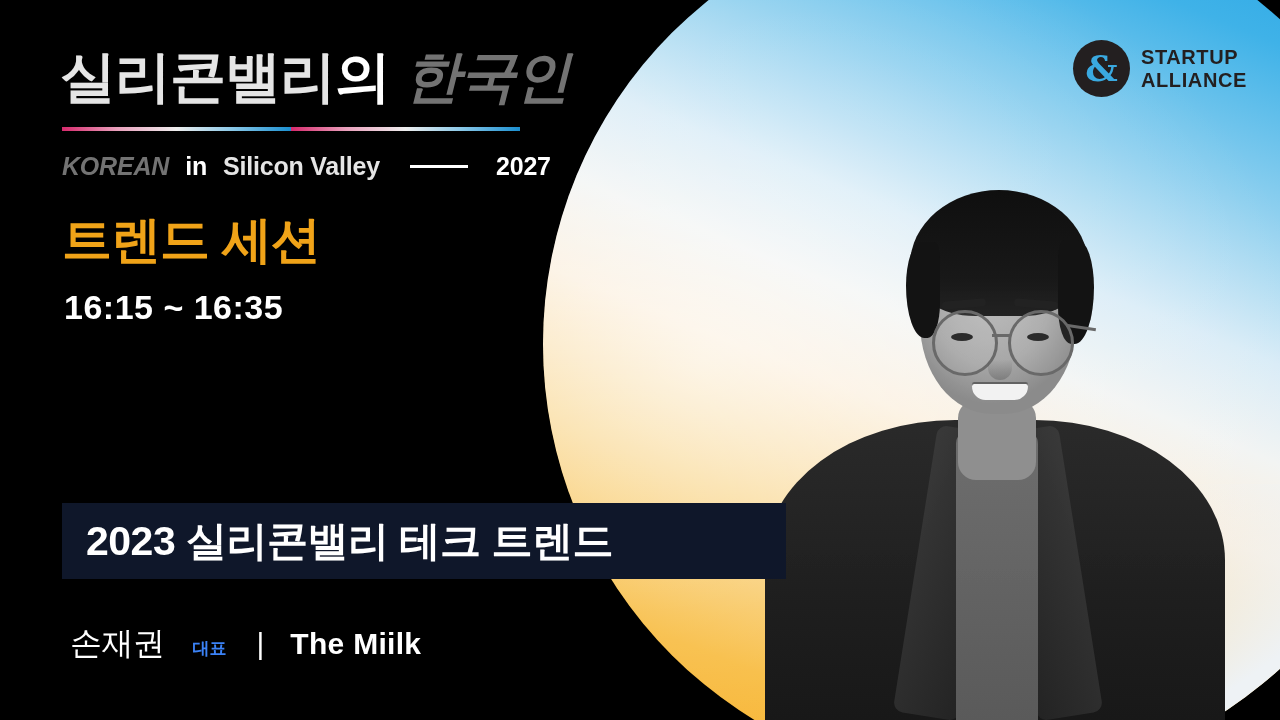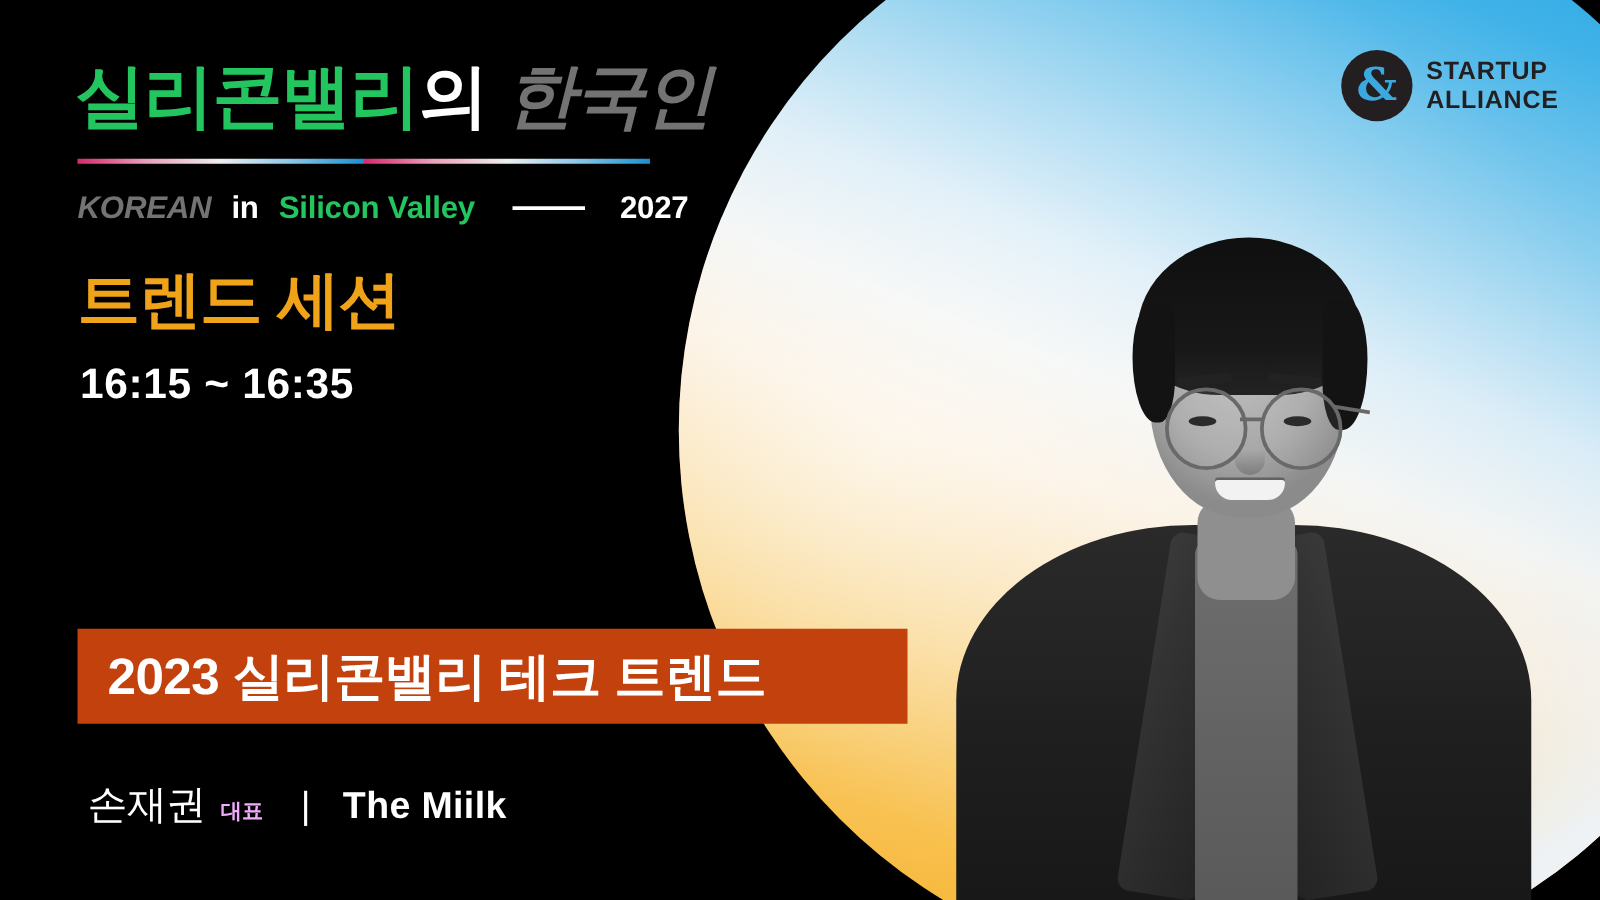--- a/index.html
+++ b/index.html
@@ -277,21 +277,21 @@
   
   .title-main {
     position: absolute;
     left: 60px;
     top: 40px;
     font-size: 56px;
     font-weight: bold;
     letter-spacing: -1px;
     white-space: nowrap;
   }
-  .t-blue { color: #22c55e; }
+  .t-blue { color: #e5e5e5; }
   .t-white { color: #ffffff; }
   .t-pink { color: #737373; font-style: italic; }
 
   .title-rule {
     position: absolute;
     left: 62px;
     top: 127px;
     width: 458px;
     height: 4px;
     background: linear-gradient(to right,
@@ -339,23 +339,23 @@
     letter-spacing: 0.5px;
     white-space: nowrap;
     text-align: center;
   }
 
   
   .talk-banner {
     position: absolute;
     left: 62px;
     top: 503px;
-    width: 664px;
+    width: 724px;
     height: 76px;
-    background: #c2410c;
+    background: #0f172a;
     display: flex;
     align-items: center;
   }
   .talk-banner span {
     color: #ffffff;
     font-size: 41px;
     font-weight: bold;
     letter-spacing: -0.5px;
     margin-left: 24px;
     white-space: nowrap;
@@ -370,24 +370,24 @@
     align-items: baseline;
     white-space: nowrap;
   }
   .sp-name {
     color: #ffffff;
     font-size: 32px;
     font-weight: normal;
     letter-spacing: -0.5px;
   }
   .sp-role {
-    color: #f0abfc;
+    color: #3b82f6;
     font-size: 17px;
     font-weight: bold;
-    margin-left: 12px;
+    margin-left: 28px;
   }
   .sp-sep {
     color: #ffffff;
     font-size: 30px;
     font-weight: 300;
     margin: 0 26px 0 30px;
   }
   .sp-org {
     color: #ffffff;
     font-size: 30px;

